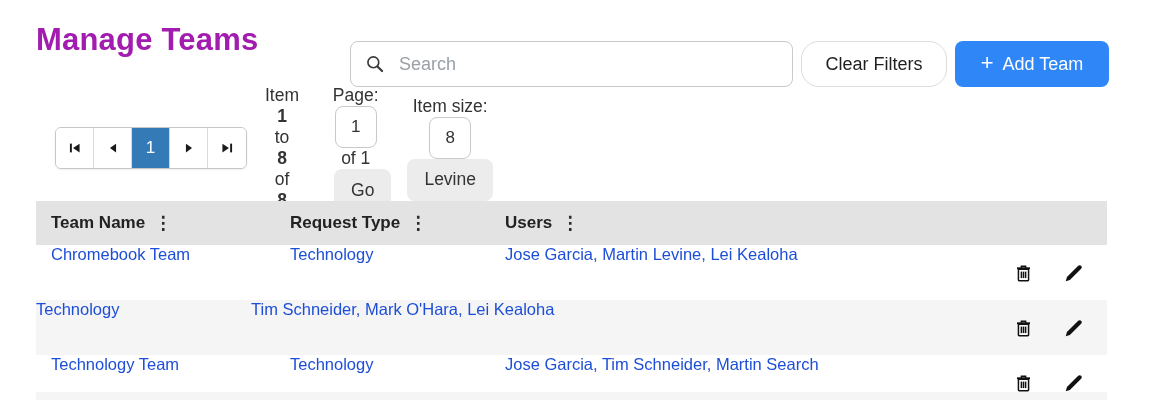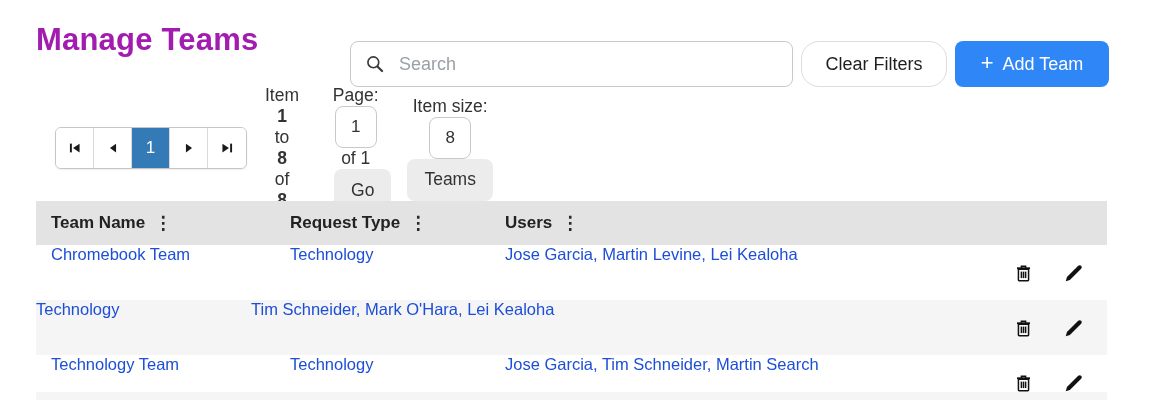--- a/index.html
+++ b/index.html
@@ -143,21 +143,21 @@
   <div class="pager-text gap-l">
     <span>Page:</span>
     <input class="mini-input" type="text" value="1" style="">
     <span>of 1</span>
     <button class="btn-gray" style="margin-left:14px;">Go</button>
   </div>
 
   <div class="pager-text gap-l">
     <span>Item size:</span>
     <input class="mini-input" type="text" value="8" style="">
-    <button class="btn-gray">Teams</button>
+    <button class="btn-gray">Levine</button>
   </div>
 </div>
 
 <div class="teams-table">
   <div class="thead">
     <div class="col-team col-head">
       <span>Team Name</span>
       <span class="kebab">⋮</span>
     </div>
     <div class="col-type col-head">

